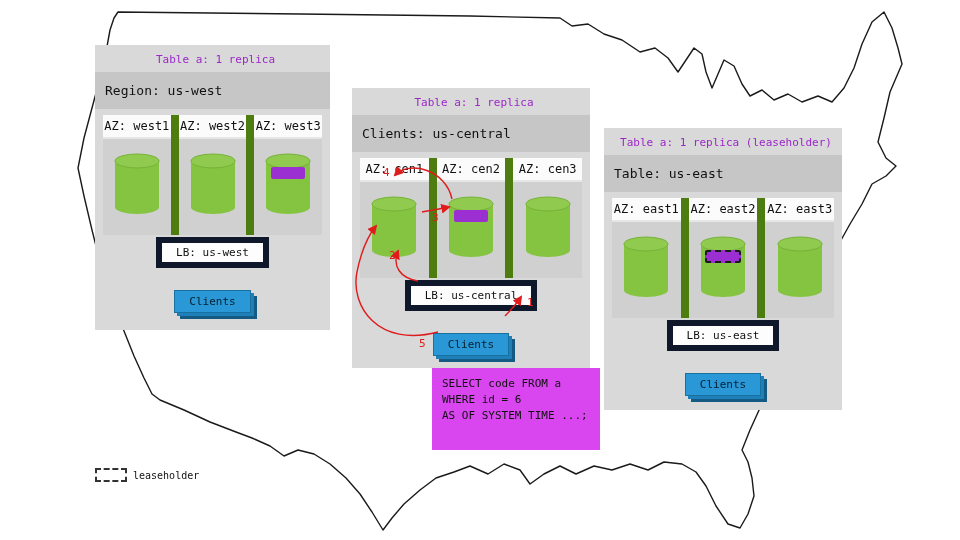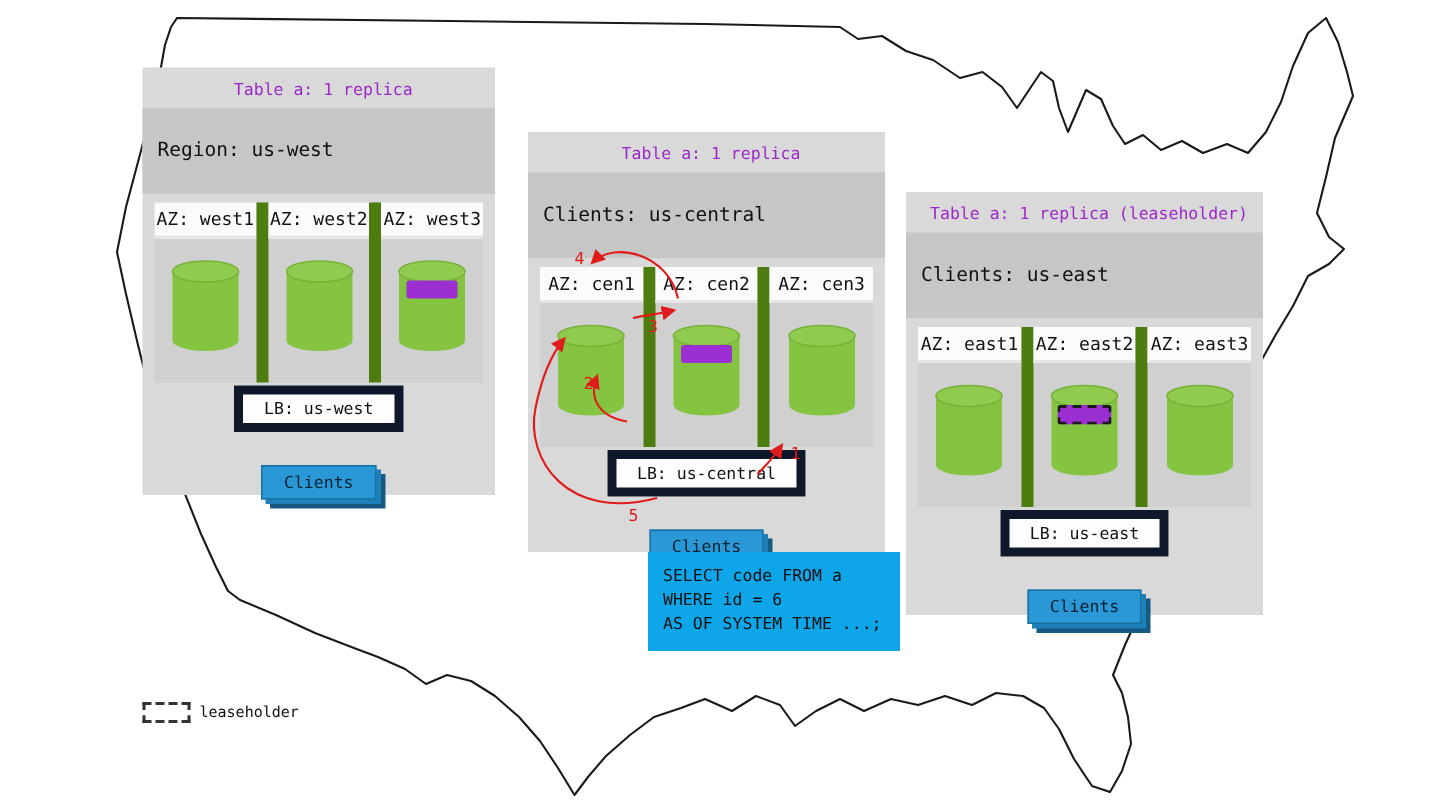--- a/index.html
+++ b/index.html
@@ -16,21 +16,21 @@
     display:flex;flex-direction:column;
   }
   .panel-west{left:95px;top:45px;width:235px;height:285px;}
   .panel-central{left:352px;top:88px;width:238px;height:280px;}
   .panel-east{left:604px;top:128px;width:238px;height:282px;}
   .table-label{
     color:#9c27c9;font-size:11px;padding:8px 4px 3px 10px;white-space:nowrap;text-align:center;
   }
   .region-band{
     background:#c6c6c6;color:#111;font-size:13px;
-    padding:21px 10px;margin-top:3px;white-space:nowrap;
+    padding:11px 10px;margin-top:3px;white-space:nowrap;
   }
   .az-area{
     display:flex;margin:6px 8px 0 8px;background:#d0d0d0;
   }
   .az-col{flex:1;min-width:0;}
   .az-col + .az-col{border-left:8px solid #4d7c0f;}
   .az-head{
     background:#fbfbfb;font-size:12px;color:#111;text-align:center;
     padding:4px 0;border-bottom:2px solid #e6e6e6;white-space:nowrap;
   }
@@ -52,22 +52,22 @@
   }
   .clients-box{
     align-self:center;margin-top:22px;background:#2a97d6;
     border:1px solid #19719f;color:#05202f;font-size:11px;
     padding:4px 14px;white-space:nowrap;
     box-shadow:3px 3px 0 #1f7fb8, 6px 6px 0 #155a82;
   }
   
   .sql-block{
     position:absolute;left:432px;top:368px;width:158px;height:58px;
-    background:#0ea5e9;z-index:2;color:#111;font-size:11px;
-    padding:8px 0 0 10px;line-height:1.45;
+    background:#d946ef;z-index:2;color:#111;font-size:11px;
+    padding:8px 0 16px 10px;line-height:1.45;
   }
   
   #flow-arrows{position:absolute;left:0;top:0;z-index:3;pointer-events:none;}
   .flow-num{
     position:absolute;z-index:4;color:#e01b1b;font-size:11px;pointer-events:none;
   }
   
   .legend{
     position:absolute;left:95px;top:448px;z-index:2;display:flex;
     align-items:center;font-size:10px;color:#111;margin-top:20px;
@@ -178,21 +178,21 @@
         </svg>
       </div>
     </div>
   </div>
   <div class="lb-box">LB: us-central</div>
   <div class="clients-box">Clients</div>
 </div>
 
 <div class="panel panel-east">
   <div class="table-label">Table a: 1 replica (leaseholder)</div>
-  <div class="region-band">Clients: us-east</div>
+  <div class="region-band">Table: us-east</div>
   <div class="az-area">
     <div class="az-col">
       <div class="az-head">AZ: east1</div>
       <div class="cyl-wrap">
         <svg width="46" height="62">
           <ellipse cx="23" cy="54" rx="22" ry="7" fill="#85c441"></ellipse>
           <rect x="1" y="8" width="44" height="46" fill="#85c441"></rect>
           <ellipse cx="23" cy="8" rx="22" ry="7" fill="#90cb4f" stroke="#76b238" stroke-width="1"></ellipse>
         </svg>
       </div>

